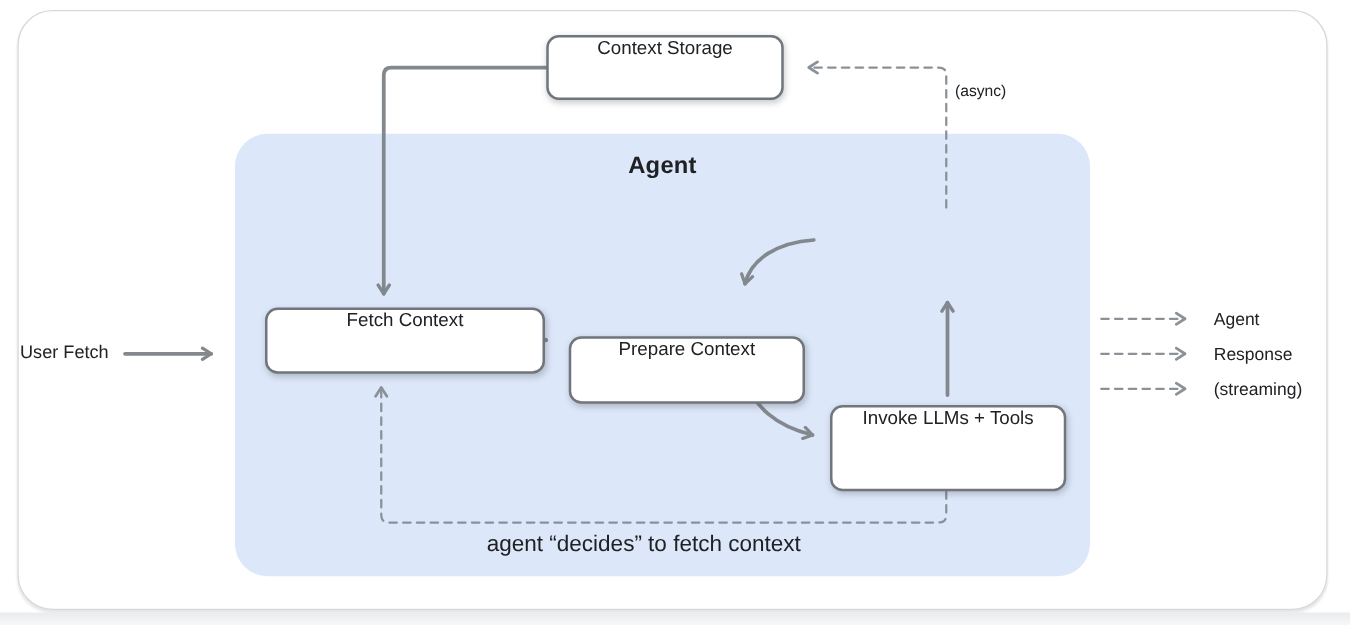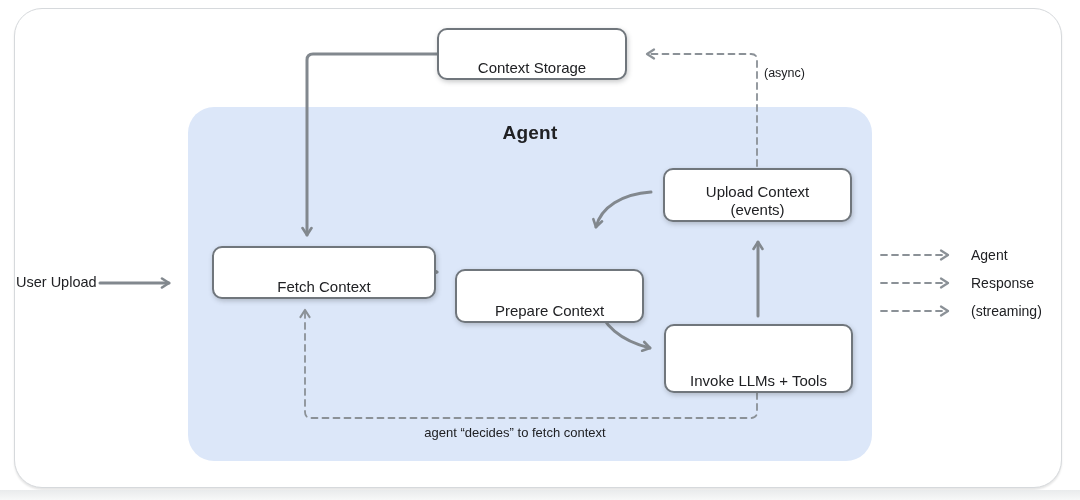--- a/index.html
+++ b/index.html
@@ -23,33 +23,33 @@
     background:#dce7f9;border-radius:26px;
   }
   .agent-title{
     position:absolute;left:188px;top:122px;width:684px;
     text-align:center;font-size:19px;font-weight:700;letter-spacing:.2px;
   }
   .arrows{position:absolute;left:0;top:0;width:1080px;height:500px;pointer-events:none;}
   .node{
     position:absolute;background:#ffffff;border:2px solid #70767c;border-radius:10px;
     box-shadow:1px 2px 5px rgba(60,64,67,.28);
-    display:flex;flex-direction:column;align-items:center;justify-content:flex-end;
+    display:flex;flex-direction:column;align-items:center;justify-content:flex-start;
     font-size:15px;font-weight:500;text-align:center;line-height:1.25;
     box-sizing:border-box;
   }
   .n-context-storage{left:437px;top:28px;width:190px;height:52px;}
   .n-fetch{left:212px;top:246px;width:224px;height:53px;}
   .n-prepare{left:455px;top:245px;width:189px;height:54px;margin-top:24px;}
   .n-upload{left:663px;top:168px;width:189px;height:54px;}
   .n-invoke{left:664px;top:324px;width:189px;height:69px;}
   .lbl{position:absolute;font-weight:500;}
   .user-query{left:16px;top:274px;font-size:14.5px;}
   .async{left:764px;top:66px;font-size:12.5px;font-weight:400;}
-  .caption{left:300px;top:425px;width:430px;text-align:center;font-size:13px;font-weight:400;}
+  .caption{left:300px;top:425px;width:430px;text-align:center;font-size:18px;font-weight:400;}
   .legend-lbl{left:971px;font-size:14px;}
   .legend-1{top:247px;}
   .legend-2{top:275px;}
   .legend-3{top:303px;}
 </style>
 </head>
 <body>
 
 <div class="canvas">
   <div class="card"></div>
@@ -90,30 +90,26 @@
   </div>
 
   <div class="node n-fetch">
     <span>Fetch Context</span>
   </div>
 
   <div class="node n-prepare">
     <span>Prepare Context</span>
   </div>
 
-  <div class="node n-upload">
-    <span>Upload Context</span>
-    <span>(events)</span>
-  </div>
 
   <div class="node n-invoke">
     <span>Invoke LLMs + Tools</span>
   </div>
 
-  <div class="lbl user-query">User Upload</div>
+  <div class="lbl user-query">User Fetch</div>
   <div class="lbl async">(async)</div>
   <div class="lbl caption">agent “decides” to fetch context</div>
 
   <div class="lbl legend-lbl legend-1">Agent</div>
   <div class="lbl legend-lbl legend-2">Response</div>
   <div class="lbl legend-lbl legend-3">(streaming)</div>
 
   <div class="bottom-strip"></div>
 </div>
 

